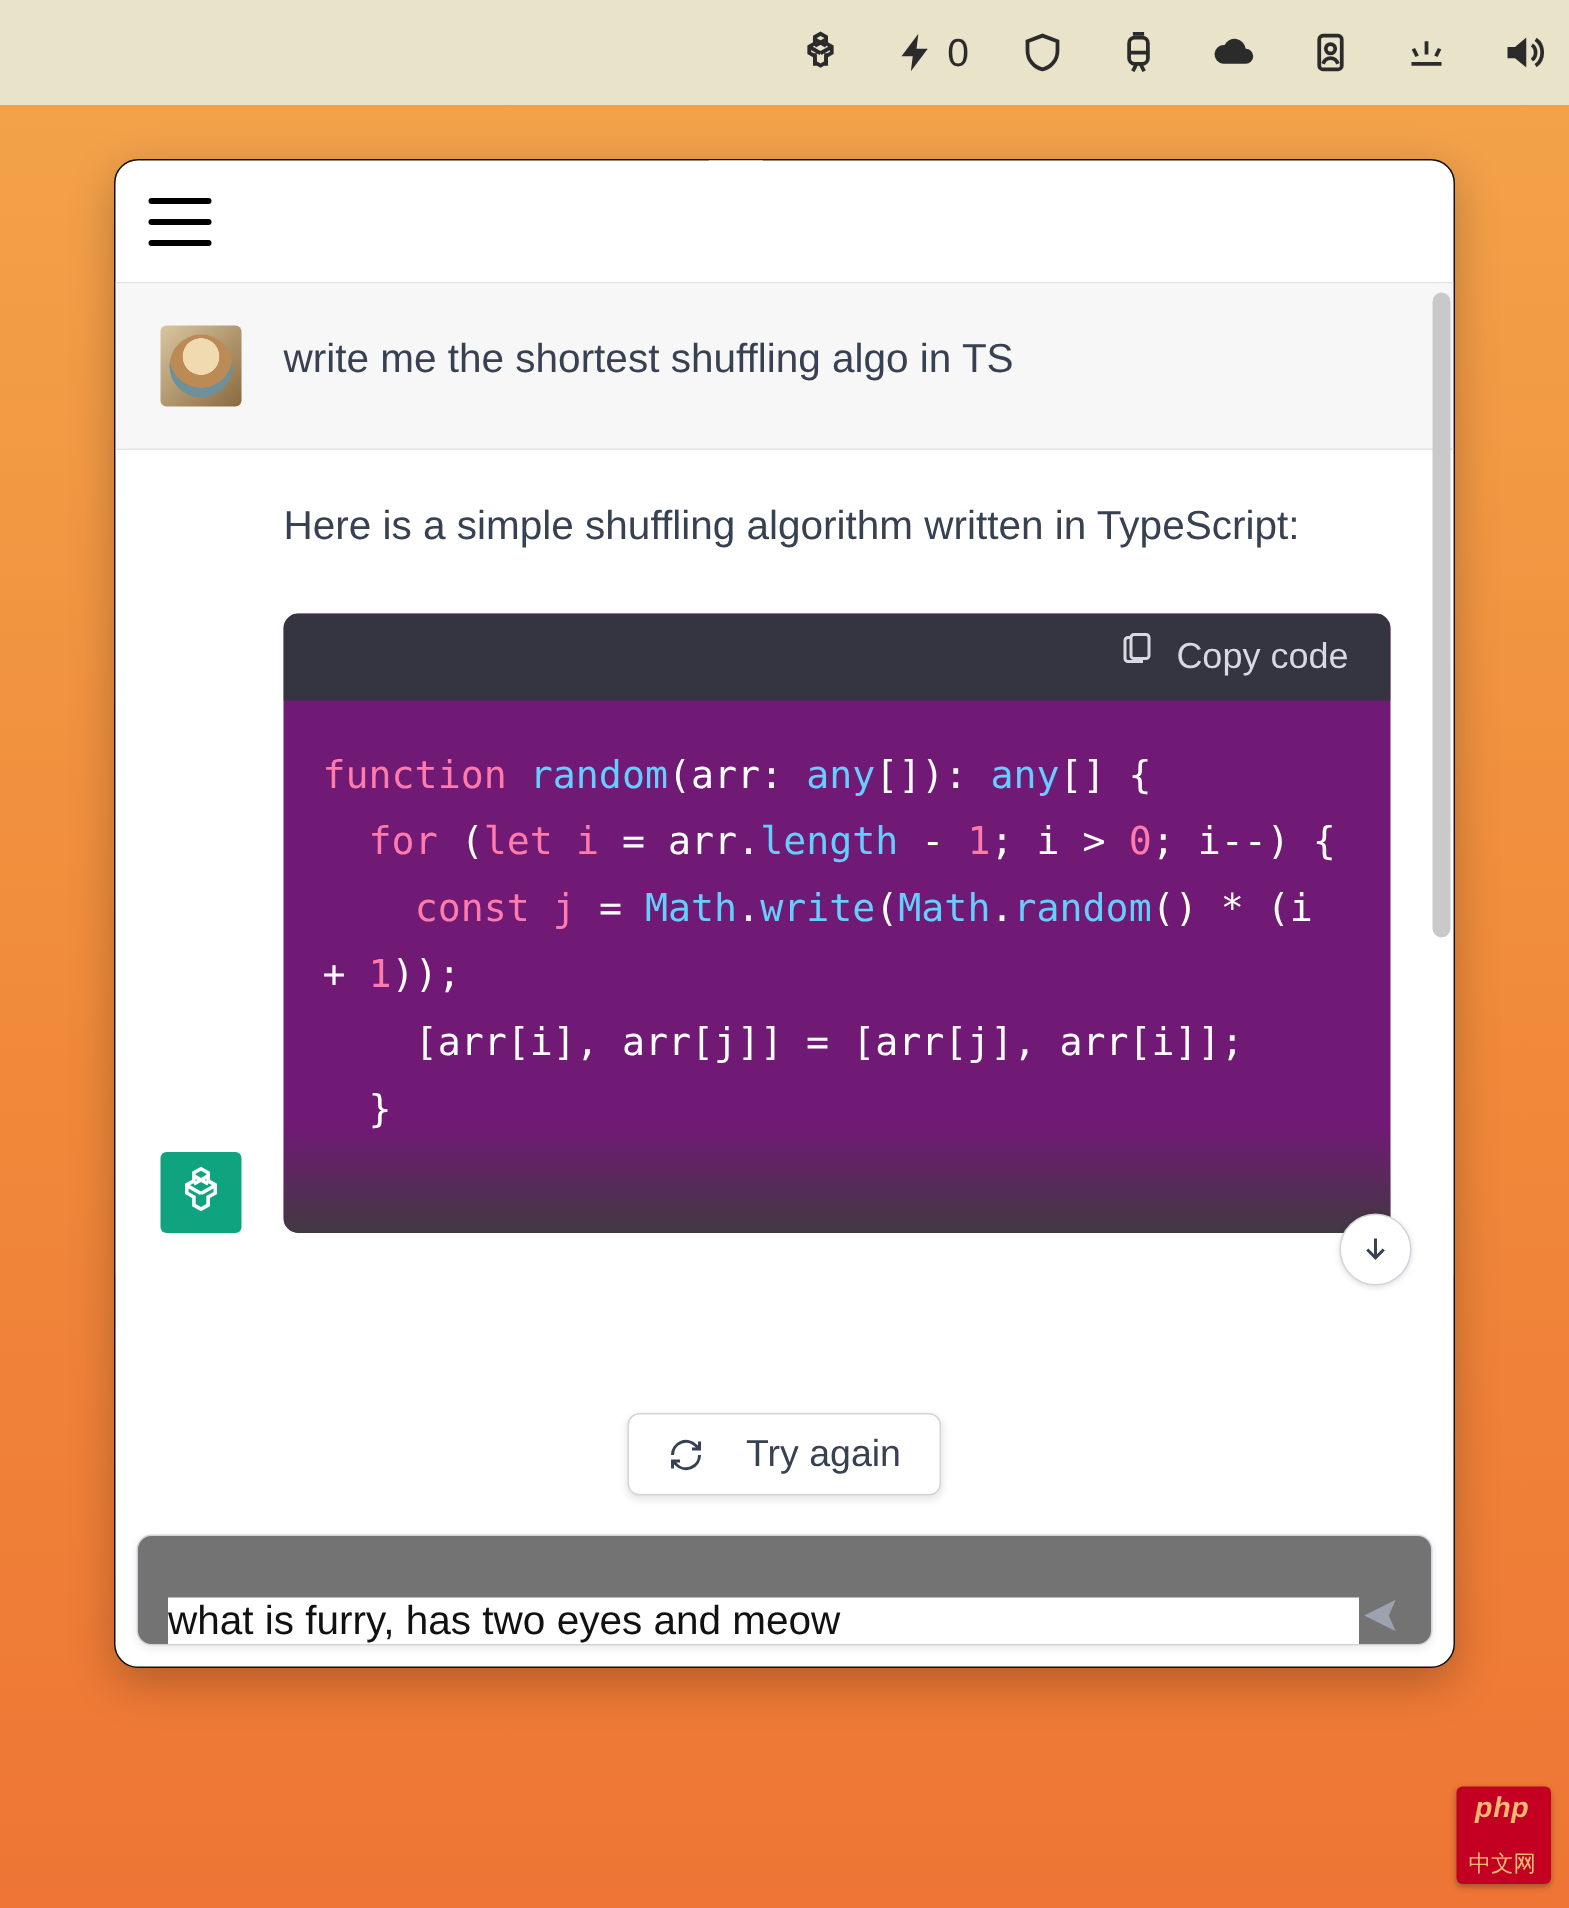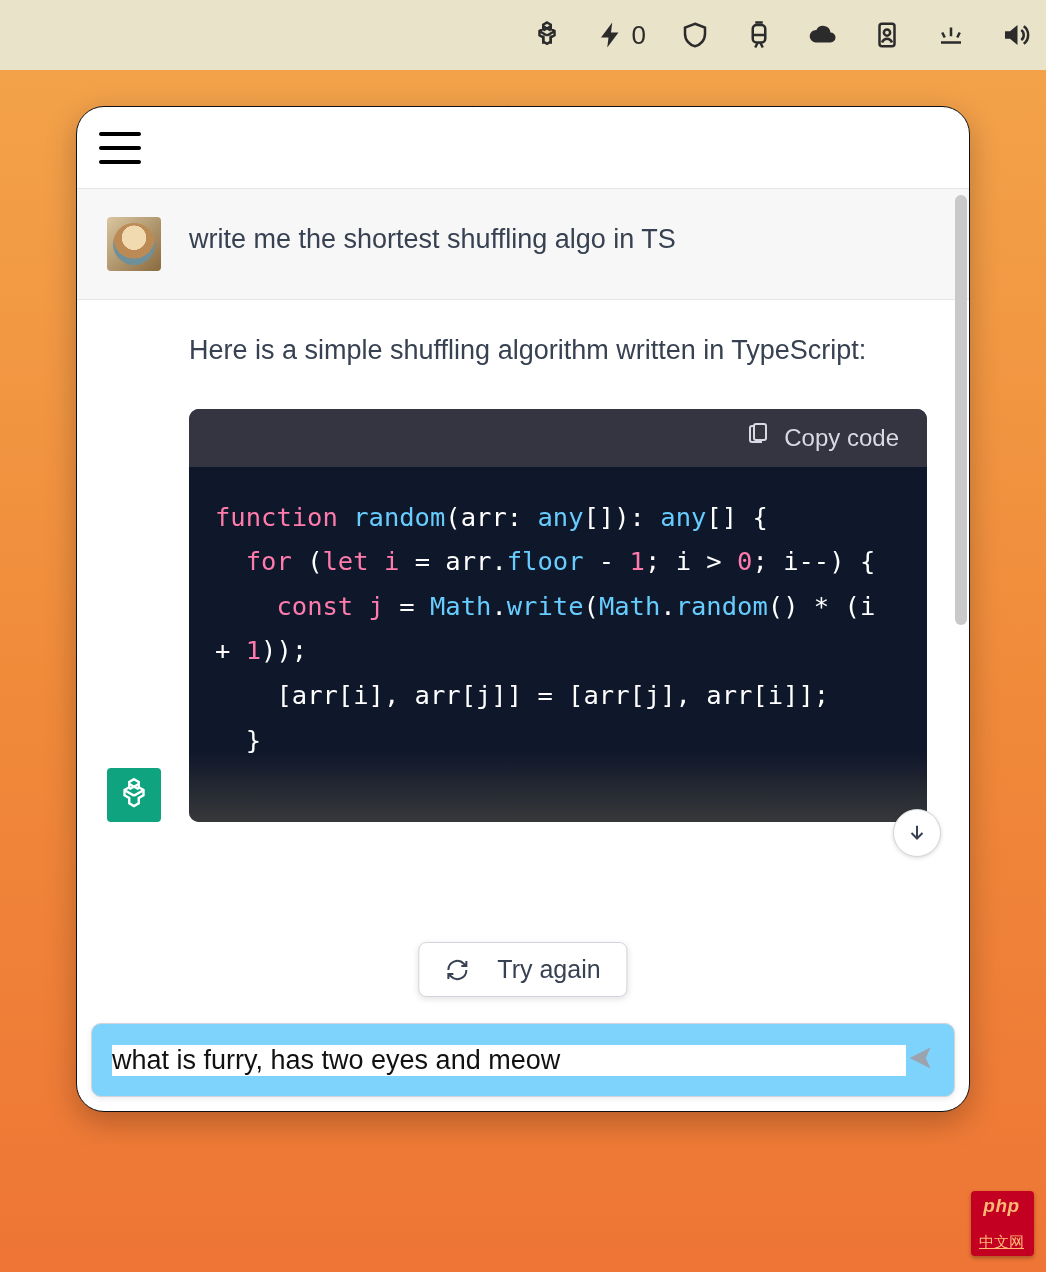--- a/index.html
+++ b/index.html
@@ -21,21 +21,21 @@
   .menuicon.fill svg { fill: #2b2b2b; stroke: none; }
   .bolt-count { display: flex; align-items: center; gap: 6px; font-size: 26px; color:#2b2b2b; }
 
   
   .popover {
     position: absolute;
     left: 76px; right: 76px;
     top: 106px; bottom: 160px;
     background: #fff;
     border: 1px solid #111;
-    border-radius: 28px;
+    border-radius: 16px;
     box-shadow: 0 10px 30px rgba(0,0,0,.25);
     display: flex; flex-direction: column;
     overflow: hidden;
   }
   .popover::before {
     content: "";
     position: absolute;
     top: -14px; left: 400px;
     width: 26px; height: 26px;
     background: #fff;
@@ -64,21 +64,21 @@
   .avatar.user { background: linear-gradient(135deg,#d9c6a0 0%, #8a6a3f 100%); position:relative; }
   .avatar.user::after{ content:""; position:absolute; inset:6px; border-radius:50%; background: radial-gradient(circle at 50% 35%, #f1d9b0 0 35%, #bb8a55 36% 60%, #6d909a 61% 100%);}
   .avatar.ai { background:#10a37f; display:flex; align-items:center; justify-content:center; }
   .avatar.ai svg { width:38px; height:38px; stroke:#fff; fill:none; stroke-width:1.5; }
 
   .msg-body { flex:1; color:#374151; font-size:27px; line-height:1.65; }
 
   .codeblock {
     margin-top: 36px;
     border-radius: 10px; overflow:hidden;
-    background:#0f172a;
+    background:#701a75;
     position: relative;
   }
   .codeblock-header {
     background:#343541; height:58px;
     display:flex; align-items:center; justify-content:flex-end;
     padding: 0 28px; gap:14px; color:#d9d9e3; font-size:24px;
   }
   .copy-icon svg { width:24px; height:28px; stroke:#d9d9e3; fill:none; stroke-width:2;}
   .codeblock pre {
     padding: 28px 26px 60px 26px;
@@ -112,41 +112,41 @@
     position:absolute; left:50%; transform:translateX(-50%);
     bottom: 114px;
     background:#fff; border:1px solid #d1d5db; border-radius:8px;
     padding: 12px 26px; display:flex; align-items:center; gap:28px;
     font-size:25px; color:#374151; box-shadow:0 2px 6px rgba(0,0,0,.12);
   }
   .try-again svg { width:24px; height:24px; stroke:#374151; fill:none; stroke-width:2;}
 
   .composer {
     position:absolute; left:14px; right:14px; bottom:14px;
-    background:#7dd3fc; border:1px solid #d1d5db; border-radius:10px;
-    height:74px; display:flex; align-items:center; padding:0 20px;
+    background:#737373; border:1px solid #d1d5db; border-radius:10px;
+    height:74px; display:flex; align-items:flex-end; padding:0 20px;
     box-shadow:0 2px 6px rgba(0,0,0,.08);
   }
   .composer input {
     flex:1; border:none; outline:none; font-size:27px; color:#111;
     font-family:inherit;
   }
   .send svg { width:28px; height:28px; fill:#9ca3af; }
 
   
   .badge {
     position:absolute; right:12px; bottom:16px;
     background:#c40022; color:#fdba74; border-radius:4px;
     padding:4px 10px 4px 8px; font-size:19px; font-weight:600;
     display:flex; align-items:center; gap:16px;
     box-shadow:0 2px 4px rgba(0,0,0,.3);
     flex-direction:column;
   }
   .badge .php { font-style:italic; font-weight:700; letter-spacing:.5px;}
-  .badge .cn { font-size:15px; font-weight:400;text-decoration:underline;}
+  .badge .cn { font-size:15px; font-weight:400;}
 
   .scrollbar-track {
     position:absolute; top:6px; right:2px; width:12px; bottom:6px;
   }
   .scrollbar-thumb {
     position:absolute; top:0; width:12px; height:430px;
     background:#c9c9c9; border-radius:6px;
   }
 </style>
 </head>
@@ -236,21 +236,21 @@
             <div class="codeblock-header">
               <span class="copy-icon">
                 <svg viewBox="0 0 24 24">
                     <rect x="8" y="4" width="12" height="16" rx="2"></rect>
                     <path d="M8 6H6a2 2 0 0 0-2 2v12a2 2 0 0 0 2 2h10"></path>
                   </svg>
               </span>
               <span>Copy code</span>
             </div>
 <pre><span class="tok-kw">function</span> <span class="tok-fn">random</span>(<span>arr</span>: <span class="tok-type">any</span>[]): <span class="tok-type">any</span>[] {
-  <span class="tok-kw">for</span> (<span class="tok-kw">let</span> <span class="tok-var">i</span> = arr.<span class="tok-prop">floor</span> - <span class="tok-num">1</span>; i &gt; <span class="tok-num">0</span>; i--) {
+  <span class="tok-kw">for</span> (<span class="tok-kw">let</span> <span class="tok-var">i</span> = arr.<span class="tok-prop">length</span> - <span class="tok-num">1</span>; i &gt; <span class="tok-num">0</span>; i--) {
     <span class="tok-kw">const</span> <span class="tok-var">j</span> = <span class="tok-type">Math</span>.<span class="tok-fn">write</span>(<span class="tok-type">Math</span>.<span class="tok-fn">random</span>() * (i + <span class="tok-num">1</span>));
     [arr[i], arr[j]] = [arr[j], arr[i]];
   }</pre>
             <div class="code-fade"></div>
           </div>
         </div>
       </div>
 
     </div>
 

